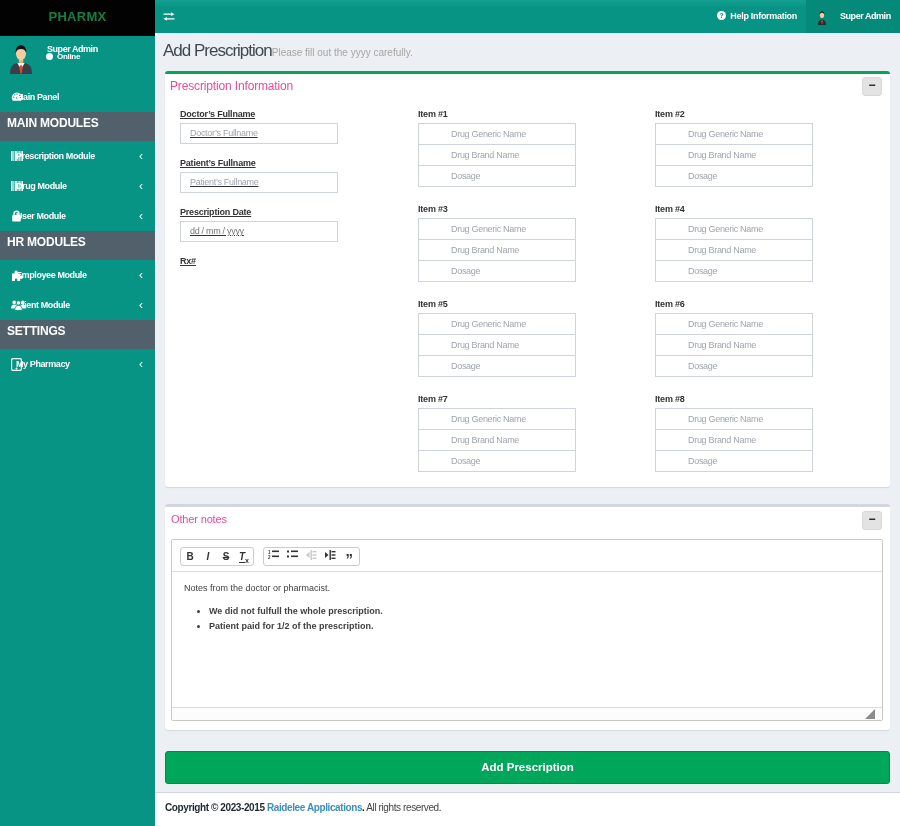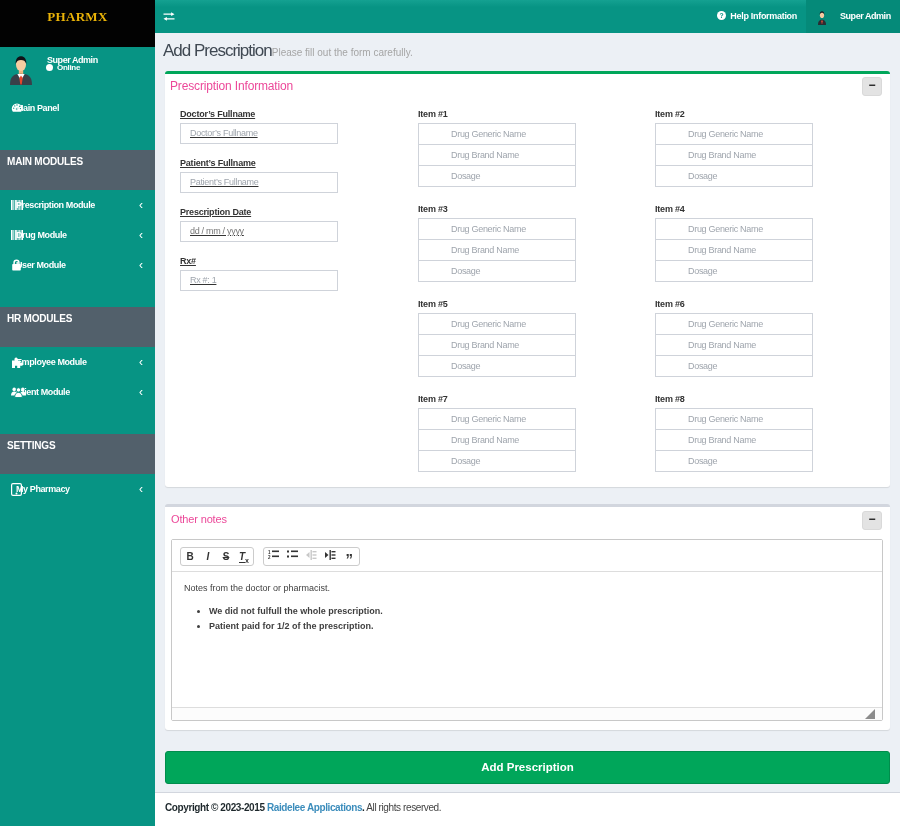--- a/index.html
+++ b/index.html
@@ -1,32 +1,32 @@
 <!DOCTYPE html>
 <html><head>
 <meta charset="utf-8">
 <style>
 * { margin:0; padding:0; box-sizing:border-box; }
 html,body { width:900px; height:826px; overflow:hidden; }
 body { font-family:"Liberation Sans", sans-serif; background:#ecf0f5; font-size:10px; color:#333; }
 
 
 .sidebar { position:fixed; left:0; top:0; width:155px; height:826px; background:#079484; z-index:10; }
-.logo { height:47px; background:#020202; color:#eab308; font-size:13px; font-weight:bold; text-align:center; line-height:33px; letter-spacing:0.3px;font-family:Liberation Serif, serif; }
+.logo { height:36px; background:#020202; color:#15803d; font-size:13px; font-weight:bold; text-align:center; line-height:33px; letter-spacing:0.3px; }
 .userpanel { position:relative; height:46px; }
 .userpanel .avatar { position:absolute; left:9px; top:8px; }
 .userpanel .uname { position:absolute; left:47px; top:8px; color:#fff; font-weight:bold; font-size:9px; letter-spacing:-0.45px; }
 .userpanel .online { position:absolute; left:46px; top:16px; color:#fff; font-weight:bold; font-size:8px; letter-spacing:-0.3px; }
 .userpanel .dot { display:inline-block; width:7px; height:7px; background:#fff; border-radius:50%; margin-right:4px; vertical-align:-1px; }
 .menu { list-style:none; }
 .menu .item { height:30px; line-height:30px; color:#fff; font-weight:bold; font-size:9px; letter-spacing:-0.4px; position:relative; padding-left:16px; }
 .menu .item .mi { position:absolute; left:11px; top:9px; }
 .menu .item .mi svg { display:block; }
 .menu .item .chev { position:absolute; right:12px; top:0; font-size:12px; font-weight:normal; letter-spacing:0; }
-.menu .hdr { height:40px; line-height:23px; background:#52606b; color:#fff; font-weight:bold; font-size:10px; letter-spacing:-0.2px; padding-left:7px;margin-top:27px; }
+.menu .hdr { height:29px; line-height:23px; background:#52606b; color:#fff; font-weight:bold; font-size:12px; letter-spacing:-0.2px; padding-left:7px; }
 
 
 .main { margin-left:155px; }
 .navbar { height:33px; background:linear-gradient(180deg,#14a191 0,#079484 7px); position:relative; }
 .nav-toggle { position:absolute; left:8px; top:11px; }
 .help { position:absolute; right:103px; top:0; height:33px; line-height:33px; color:#fff; font-weight:bold; font-size:9px; letter-spacing:-0.3px; white-space:nowrap; }
 .userbox { position:absolute; right:0; top:0; width:94px; height:33px; background:#058a79; color:#fff; font-weight:bold; font-size:9px; letter-spacing:-0.45px; }
 .userbox .mini-av { position:absolute; left:9px; top:10px; }
 .userbox span { position:absolute; left:34px; top:0; line-height:33px; white-space:nowrap; }
 
@@ -179,42 +179,41 @@
           <path d="M2 32 C2 24 5 21 10.5 21 C16 21 19 24 19 32 Z" fill="#2a2e34"></path>
           <path d="M10.5 21 L12 24 L11 30 L10 30 L9 24 Z" fill="#e04e39"></path>
           <ellipse cx="10.5" cy="11" rx="4.5" ry="6" fill="#f6c9a0"></ellipse>
           <path d="M5.5 10 C5.5 4.5 8 2.5 10.5 2.5 C13 2.5 15.5 4.5 15.5 10 C14 7 13 6 10.5 6 C8 6 7 7 5.5 10 Z" fill="#16181d"></path>
         </svg>
       <span>Super Admin</span>
     </div>
   </div>
 
   <div class="content-header">
-    <h1>Add Prescription</h1><span class="sub">Please fill out the form carefully.</span>
+    <h1>Add Prescription</h1><span class="sub">Please fill out the yyyy carefully.</span>
   </div>
 
   <div class="box box1">
     <div class="box-header"><span class="title">Prescription Information</span><div class="btn-tool">−</div></div>
     <div class="box-body1">
       <div class="colL">
         <div class="fg">
             <label>Doctor’s Fullname</label>
             <div class="inp">Doctor’s Fullname</div>
           </div>
         <div class="fg">
             <label>Patient’s Fullname</label>
             <div class="inp">Patient’s Fullname</div>
           </div>
         <div class="fg">
             <label>Prescription Date</label>
             <div class="inp date">dd / mm / yyyy</div>
           </div>
         <div class="fg">
             <label>Rx#</label>
-            <div class="inp">Rx #: 1</div>
           </div>
       </div>
       <div class="colM">
         <div class="item-g">
             <label>Item #1</label>
             <div class="inp">Drug Generic Name</div>
             <div class="inp">Drug Brand Name</div>
             <div class="inp">Dosage</div>
           </div>
         <div class="item-g">

